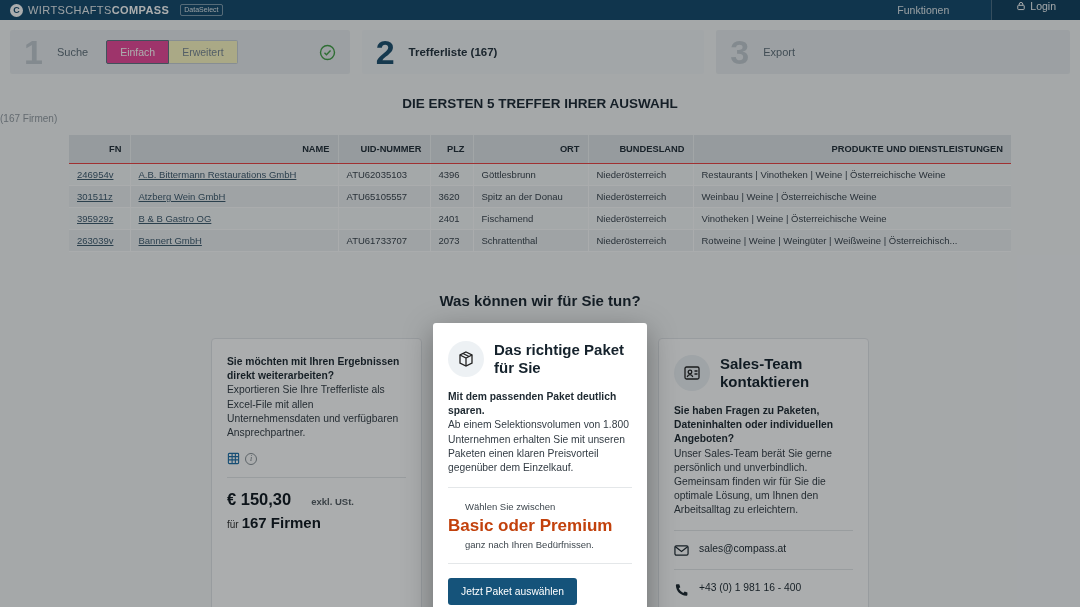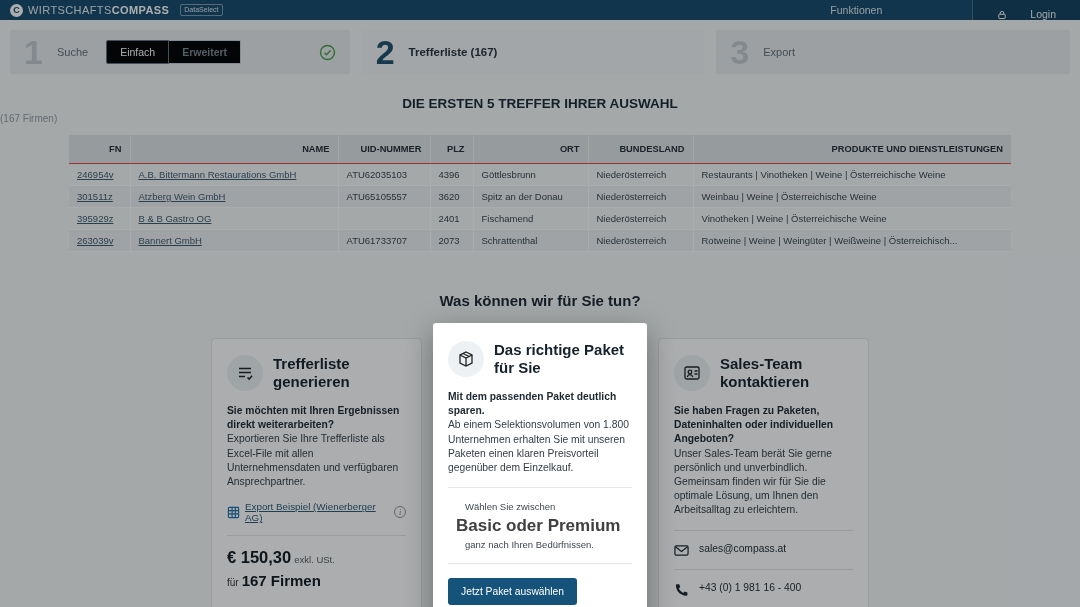--- a/index.html
+++ b/index.html
@@ -22,41 +22,41 @@
   }
   .brand { font-size:11px; letter-spacing:.4px; color:#e8edf0; white-space:nowrap; }
   .brand b { color:#fff; }
   .badge {
     margin-left:6px; font-size:7px; border:1px solid rgba(255,255,255,.45);
     border-radius:2px; padding:0 3px; color:#dfe7ec; line-height:10px;
   }
   .topbar-spacer { flex:1; }
   .nav-link { font-size:10.5px; color:#dfe7ec; margin-right:42px; cursor:pointer; }
   .login {
-    height:100%; display:flex; align-items:flex-end; gap:23px; padding:0 24px;
+    height:100%; display:flex; align-items:flex-start; gap:4px; padding:0 24px;
     background:#11405e; border-left:1px solid rgba(255,255,255,.25);
-    font-size:10.5px; color:#f0f4f7; cursor:pointer;margin-left:48px;
+    font-size:10.5px; color:#f0f4f7; cursor:pointer;
   }
   
   .steps { display:flex; gap:12px; padding:10px 10px 0; }
   .step-box {
     height:44px; background:#e9ecee; border-radius:2px; display:flex;
     align-items:center; padding:0 14px; gap:14px;
   }
   .step-1 { width:340px; }
   .step-2 { width:343px; background:#f2f4f6; }
   .step-3 { width:354px; }
   .step-num { font-size:34px; font-weight:700; color:#c3cad0; line-height:1; }
   .step-2 .step-num { color:#1d4f6e; }
   .step-label { font-size:11px; color:#5f6e79; }
   .step-2 .step-label { font-size:11.5px; font-weight:700; color:#24323d; }
   .toggle { display:flex; margin-left:4px; }
   .toggle-btn { font-size:10.5px; padding:5px 13px; cursor:pointer; line-height:1.2; }
-  .toggle-on { background:#000000; color:#fff; border:1px solid #5e7482; border-radius:2px 0 0 2px; }
-  .toggle-off { background:#000000; color:#7a8893; border:1px solid #c9d1d6; border-left:none; border-radius:0 2px 2px 0;font-weight:bold; }
+  .toggle-on { background:#ec4899; color:#fff; border:1px solid #5e7482; border-radius:2px 0 0 2px; }
+  .toggle-off { background:#fef9c3; color:#7a8893; border:1px solid #c9d1d6; border-left:none; border-radius:0 2px 2px 0; }
   .step-check { margin-left:auto; display:flex; }
   
   .results { margin-top:22px; }
   .results-title { text-align:center; font-size:13.5px; font-weight:700; color:#1c2833; }
   .results-subtitle { text-align:left; font-size:10px; color:#939ba1; margin-top:2px; }
   table { margin:11px auto 0; width:942px; border-collapse:collapse; font-size:9.5px; table-layout:fixed; }
   th {
     background:#e0e4e7; text-align:right; font-size:9.3px; color:#222e38;
     padding:9px 8px; border-bottom:1px solid #ef4444; border-left:1px solid #f2f4f5;
     white-space:nowrap; overflow:hidden;
@@ -91,30 +91,30 @@
   .link-row { margin-top:12px; display:flex; align-items:center; gap:5px; font-size:9.8px; }
   .link-row a { color:#2b5a75; text-decoration:underline; cursor:pointer; }
   .grid-ic { color:#1d6fa8; display:flex; }
   .info-ic {
     width:12px; height:12px; border:1px solid #8a9297; border-radius:50%; color:#6b747a;
     font-size:8px; font-style:italic; font-family:"Liberation Serif", serif;
     display:flex; align-items:center; justify-content:center; cursor:pointer; flex-shrink:0;
   }
   .divider { border:none; border-top:1px solid #e4e7e9; margin:12px 0; }
   .price-line { font-size:16.5px; font-weight:700; color:#10181f; }
-  .price-suffix { font-size:9.5px; font-weight:400; color:#555d63; margin-left:3px; }
+  .price-suffix { font-size:9.5px; font-weight:700; color:#555d63; margin-left:20px; }
   .for-line { margin-top:5px; font-size:10px; color:#333; }
   .for-count { font-size:15px; font-weight:700; color:#10181f; margin-left:3px; }
   .btn {
     display:inline-block; background:#15537a; color:#fff; font-size:10.3px;
     border:none; border-radius:3px; padding:8px 13px; cursor:pointer;
     font-family:"Liberation Sans", sans-serif;
   }
   .choose-pre, .choose-suf { font-size:9.5px; color:#3e474e; line-height:1.4;margin-left:17px; }
-  .choose-big { font-size:17px; font-weight:700; color:#404040; margin:2px 8px; }
+  .choose-big { font-size:17px; font-weight:700; color:#c2410c; margin:2px 0; }
   .btn-pkg { margin-top:2px; }
   .contact-row { display:flex; gap:10px; align-items:flex-start; font-size:10.3px; color:#1d2830;text-align:right; }
   .contact-ic { display:flex; color:#1d2830; flex-shrink:0; margin-top:1px; }
   
   .dim-overlay { position:absolute; inset:0; background:rgba(8,14,18,.34); z-index:10; }
 </style>
 </head>
 <body>
 
 <div class="topbar">
@@ -224,39 +224,29 @@
         </tr>
       </tbody>
   </table>
 </div>
 
 <div class="section-title">Was können wir für Sie tun?</div>
 
 <div class="cards">
 
   <div class="card">
-    <div class="card-head">
-      <span class="icon-circle">
-        <svg width="18" height="18" viewBox="0 0 18 18" fill="none" stroke="#222" stroke-width="1.4">
-          <path d="M3 4.5h12M3 8.5h12M3 12.5h6"></path>
-            <path d="M11.5 13.5l1.6 1.6 3-3.3" stroke-width="1.5"></path>
-        </svg>
-      </span>
-      <div class="card-title">Trefferliste generieren</div>
-    </div>
     <div class="lead">Sie möchten mit Ihren Ergebnissen direkt weiterarbeiten?</div>
     <div class="body-text">Exportieren Sie Ihre Trefferliste als Excel-File mit allen Unternehmensdaten und verfügbaren Ansprechpartner.</div>
     <div class="link-row">
       <span class="grid-ic">
         <svg width="13" height="13" viewBox="0 0 14 14" fill="none" stroke="#1d6fa8" stroke-width="1.2">
           <rect x="1.5" y="1.5" width="11" height="11" rx="1"></rect>
             <path d="M1.5 5h11M1.5 8.5h11M5.5 1.5v11M9 1.5v11"></path>
         </svg>
       </span>
-      <a>Export Beispiel (Wienerberger AG)</a>
       <span class="info-ic">i</span>
     </div>
     <hr class="divider">
     <div class="price-line">
       <span>€ 150,30</span><span class="price-suffix">exkl. USt.</span>
     </div>
     <div class="for-line">
       <span>für</span><span class="for-count">167 Firmen</span>
     </div>
 

